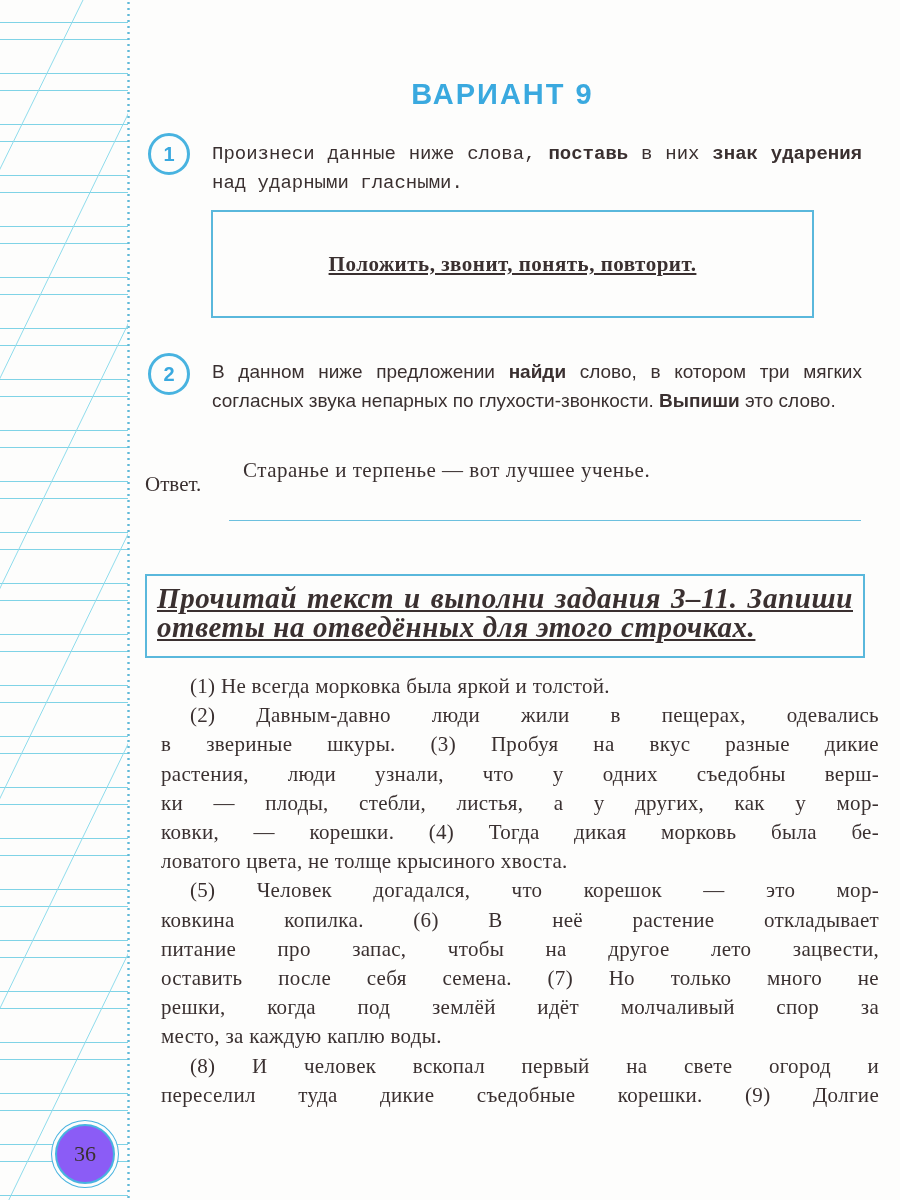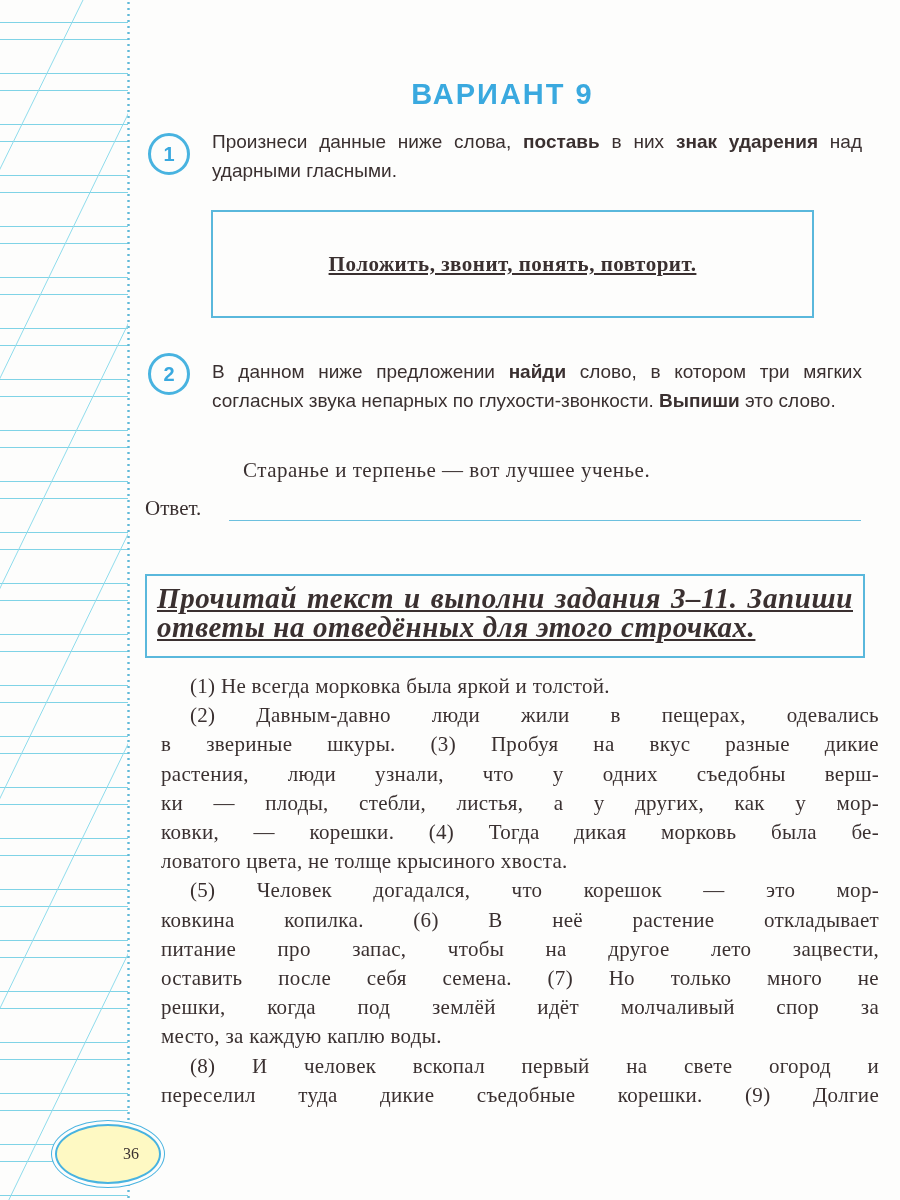--- a/index.html
+++ b/index.html
@@ -24,23 +24,23 @@
   .margin svg { position: absolute; left: 0; top: 0; }
   .dotted-line {
     position: absolute; left: 127px; top: 0; width: 3px; height: 1200px;
     background-image: radial-gradient(circle, #5fb9d8 1px, transparent 1.4px);
     background-size: 3px 6px;
   }
   .page-num {
     position: absolute; left: 55px; top: 1124px; width: 56px; height: 56px;
     border-radius: 50%; border: 2px solid #48b3e0;
     box-shadow: 0 0 0 3px #fdfdfc, 0 0 0 4px #48b3e0;
-    background: #fef9c3;
+    background: #8b5cf6;
     display: flex; align-items: center; justify-content: center;
-    font-size: 16px; color: #3a3030; padding-left: 46px;
+    font-size: 22px; color: #3a3030;
   }
   .title {
     position: absolute; left: 0; right: 0; top: 78px; text-align: center;
     padding-left: 105px;
     font-family: "Liberation Sans", sans-serif; font-weight: bold;
     font-size: 29px; letter-spacing: 2px; color: #3aa9df;
   }
   .task-num {
     position: absolute; width: 42px; height: 42px; border-radius: 50%;
     border: 3px solid #48b3e0; box-sizing: border-box;
@@ -55,21 +55,21 @@
   }
   .task-text b { font-weight: bold; }
   .box {
     position: absolute; border: 2px solid #5ab8dc; box-sizing: border-box; text-decoration: underline;
   }
   .box1 { left: 211px; top: 210px; width: 603px; height: 108px; display: flex; align-items: center; justify-content: center; }
   .words { font-weight: bold; font-size: 21px; letter-spacing: 0.5px; color: #3a3030; }
   .sentence {
     position: absolute; left: 243px; top: 458px; font-size: 21px; letter-spacing: 0.5px; color: #3a3030;
   }
-  .answer-label { position: absolute; left: 145px; top: 496px; font-size: 21px; color: #3a3030; }
+  .answer-label { position: absolute; left: 145px; top: 472px; font-size: 21px; color: #3a3030; }
   .answer-line { position: absolute; left: 229px; top: 520px; width: 632px; height: 0; border-bottom: 1.5px solid #6cc0de; }
   .box2 { left: 145px; top: 574px; width: 720px; height: 84px; padding: 8px 10px; }
   .instruction {
     font-style: italic; font-weight: bold; font-size: 29px; line-height: 29px;
     text-align: justify; letter-spacing: 0.6px; color: #3a3030;
   }
   .reading {
     position: absolute; left: 145px; top: 672px; width: 718px;
     font-size: 21px; line-height: 29.2px; text-align: justify; color: #3a3030;
     letter-spacing: 0.3px;
@@ -97,21 +97,21 @@
 <div class="dotted-line"></div>
 <div class="page-num">
   <span>36</span>
 </div>
 
 <div class="title">ВАРИАНТ 9</div>
 
 <div class="task-num" style="left:148px; top:133px;">
   <span>1</span>
 </div>
-<div class="task-text" style="top:127px;">
+<div class="task-text" style="top:140px;font-family:Liberation Mono, monospace;">
   <span>Произнеси данные ниже слова, </span><b>поставь</b><span> в них </span><b>знак ударения</b><span> над ударными гласными.</span>
 </div>
 <div class="box box1">
   <span class="words">Положить, звонит, понять, повторит.</span>
 </div>
 
 <div class="task-num" style="left:148px; top:353px;">
   <span>2</span>
 </div>
 <div class="task-text" style="top:357px;">

